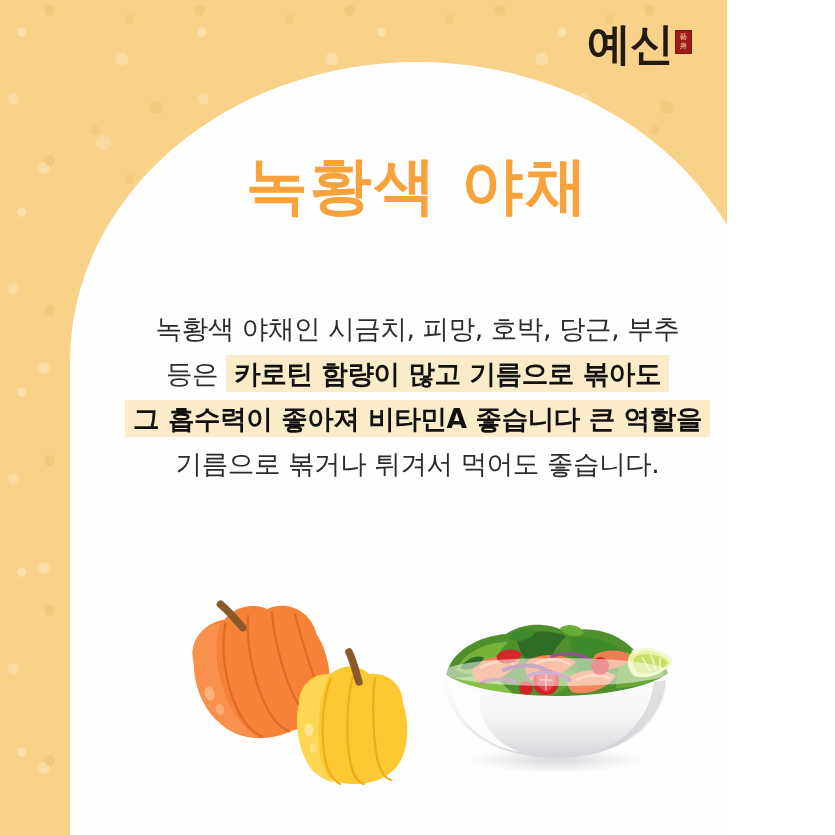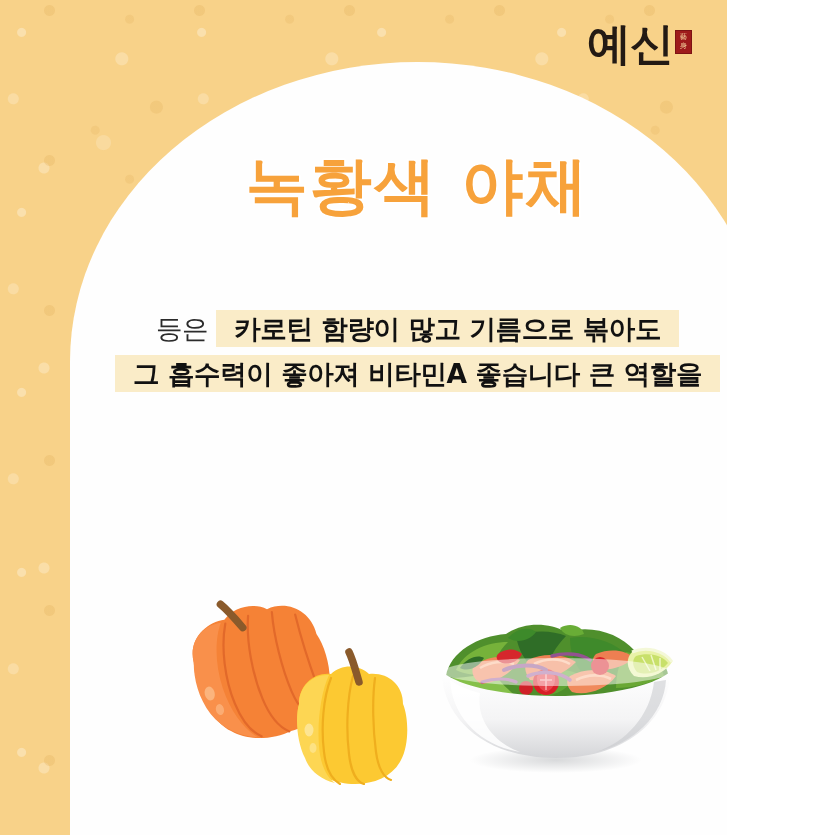--- a/index.html
+++ b/index.html
@@ -113,21 +113,21 @@
     line-height: 45px;
     color: #2b2b2b;
     font-family: "DejaVu Sans", "Liberation Sans", sans-serif;
     letter-spacing: -0.4px;
   }
   .ln { display: block; white-space: nowrap; }
   .hl {
     background: #faecc8;
     font-weight: 700;
     color: #111111;
-    padding: 3px 18px;
+    padding: 3px 8px;
     box-decoration-break: clone;
     -webkit-box-decoration-break: clone;
   }
 
   
   #produce { position: absolute; left: 0; top: 585px; width: 835px; height: 220px; }
   #pumpkins { position: absolute; left: 163px; top: 15px; width: 250px; height: 185px; }
   #salad    { position: absolute; left: 420px; top: 25px; width: 272px; height: 170px; }
 </style>
 </head>
@@ -143,22 +143,24 @@
     <span id="logo-text">예신</span>
     <span id="logo-seal">
       <span class="seal-glyph">藝</span>
       <span class="seal-glyph">身</span>
     </span>
   </div>
 
   <div id="title">녹황색 야채</div>
 
   <div id="body-copy">
+      <span class="ln"><span>녹황색 야채인 시금치, 피망, 호박, 당근, 부추</span></span>
       <span class="ln"><span>등은 </span><span class="hl">카로틴 함량이 많고 기름으로 볶아도</span></span>
       <span class="ln"><span class="hl">그 흡수력이 좋아져 비타민A 좋습니다 큰 역할을</span></span>
+      <span class="ln"><span>기름으로 볶거나 튀겨서 먹어도 좋습니다.</span></span>
     </div>
 
   <div id="produce">
 
     <svg id="pumpkins" viewBox="0 0 250 185">
 
       <g transform="rotate(-14 78 95)">
         <path d="M40 52 C40 28 62 16 80 18 C92 8 112 8 124 18 C146 14 166 30 166 54
                  C172 70 172 96 164 112 C156 130 138 142 118 142 C100 146 74 142 60 128
                  C44 114 34 84 40 52 Z" fill="#f58236"></path>

